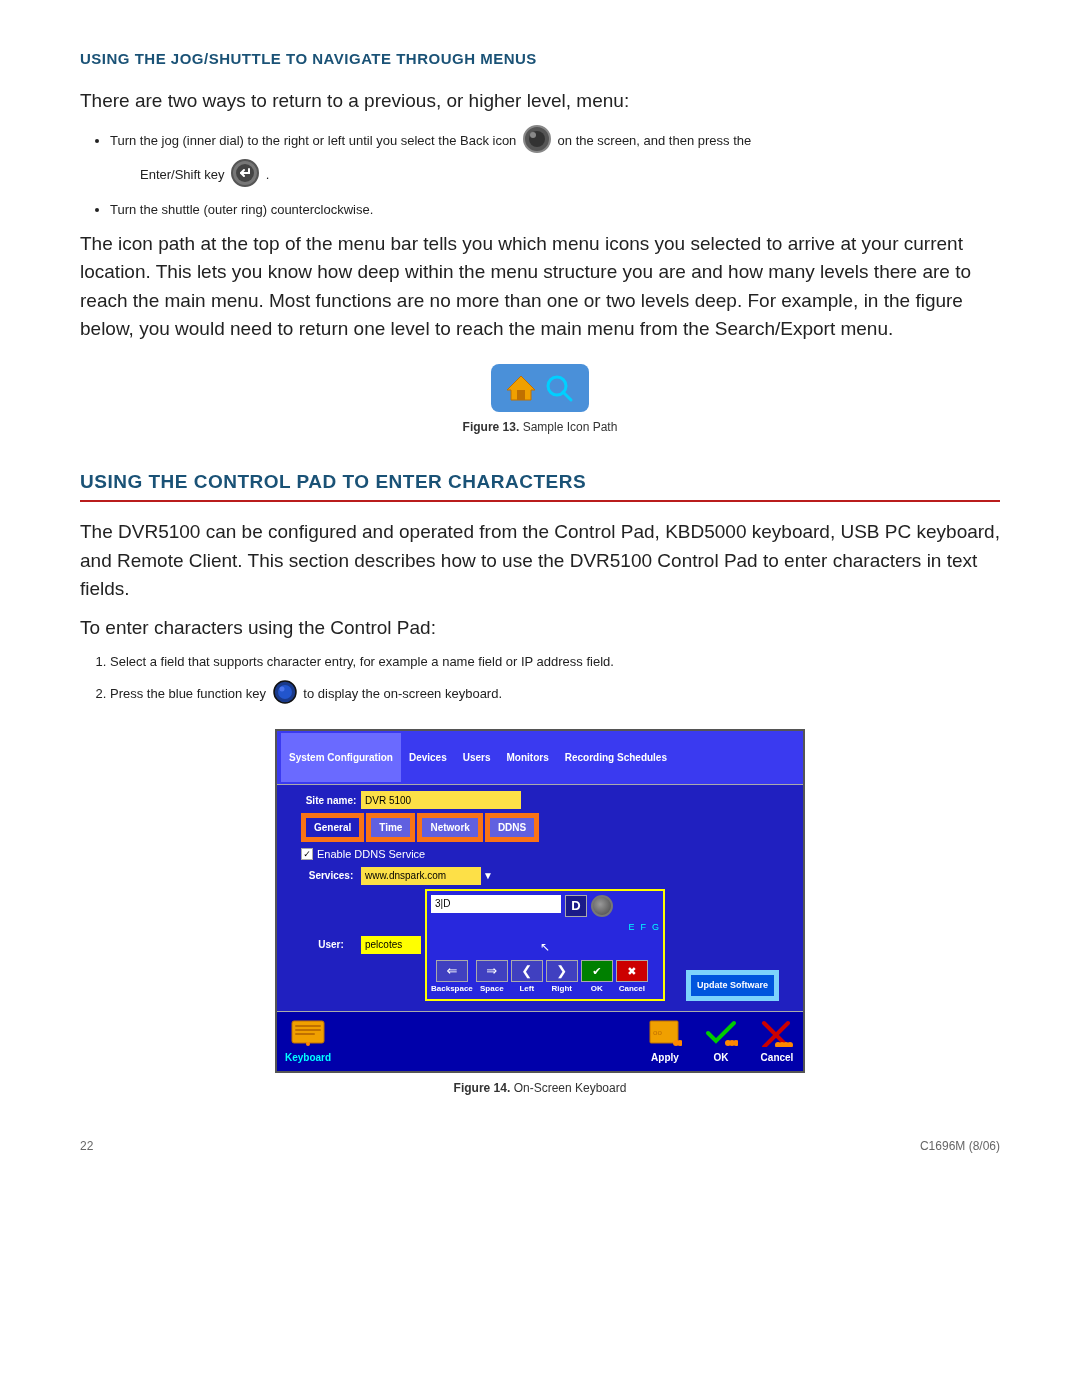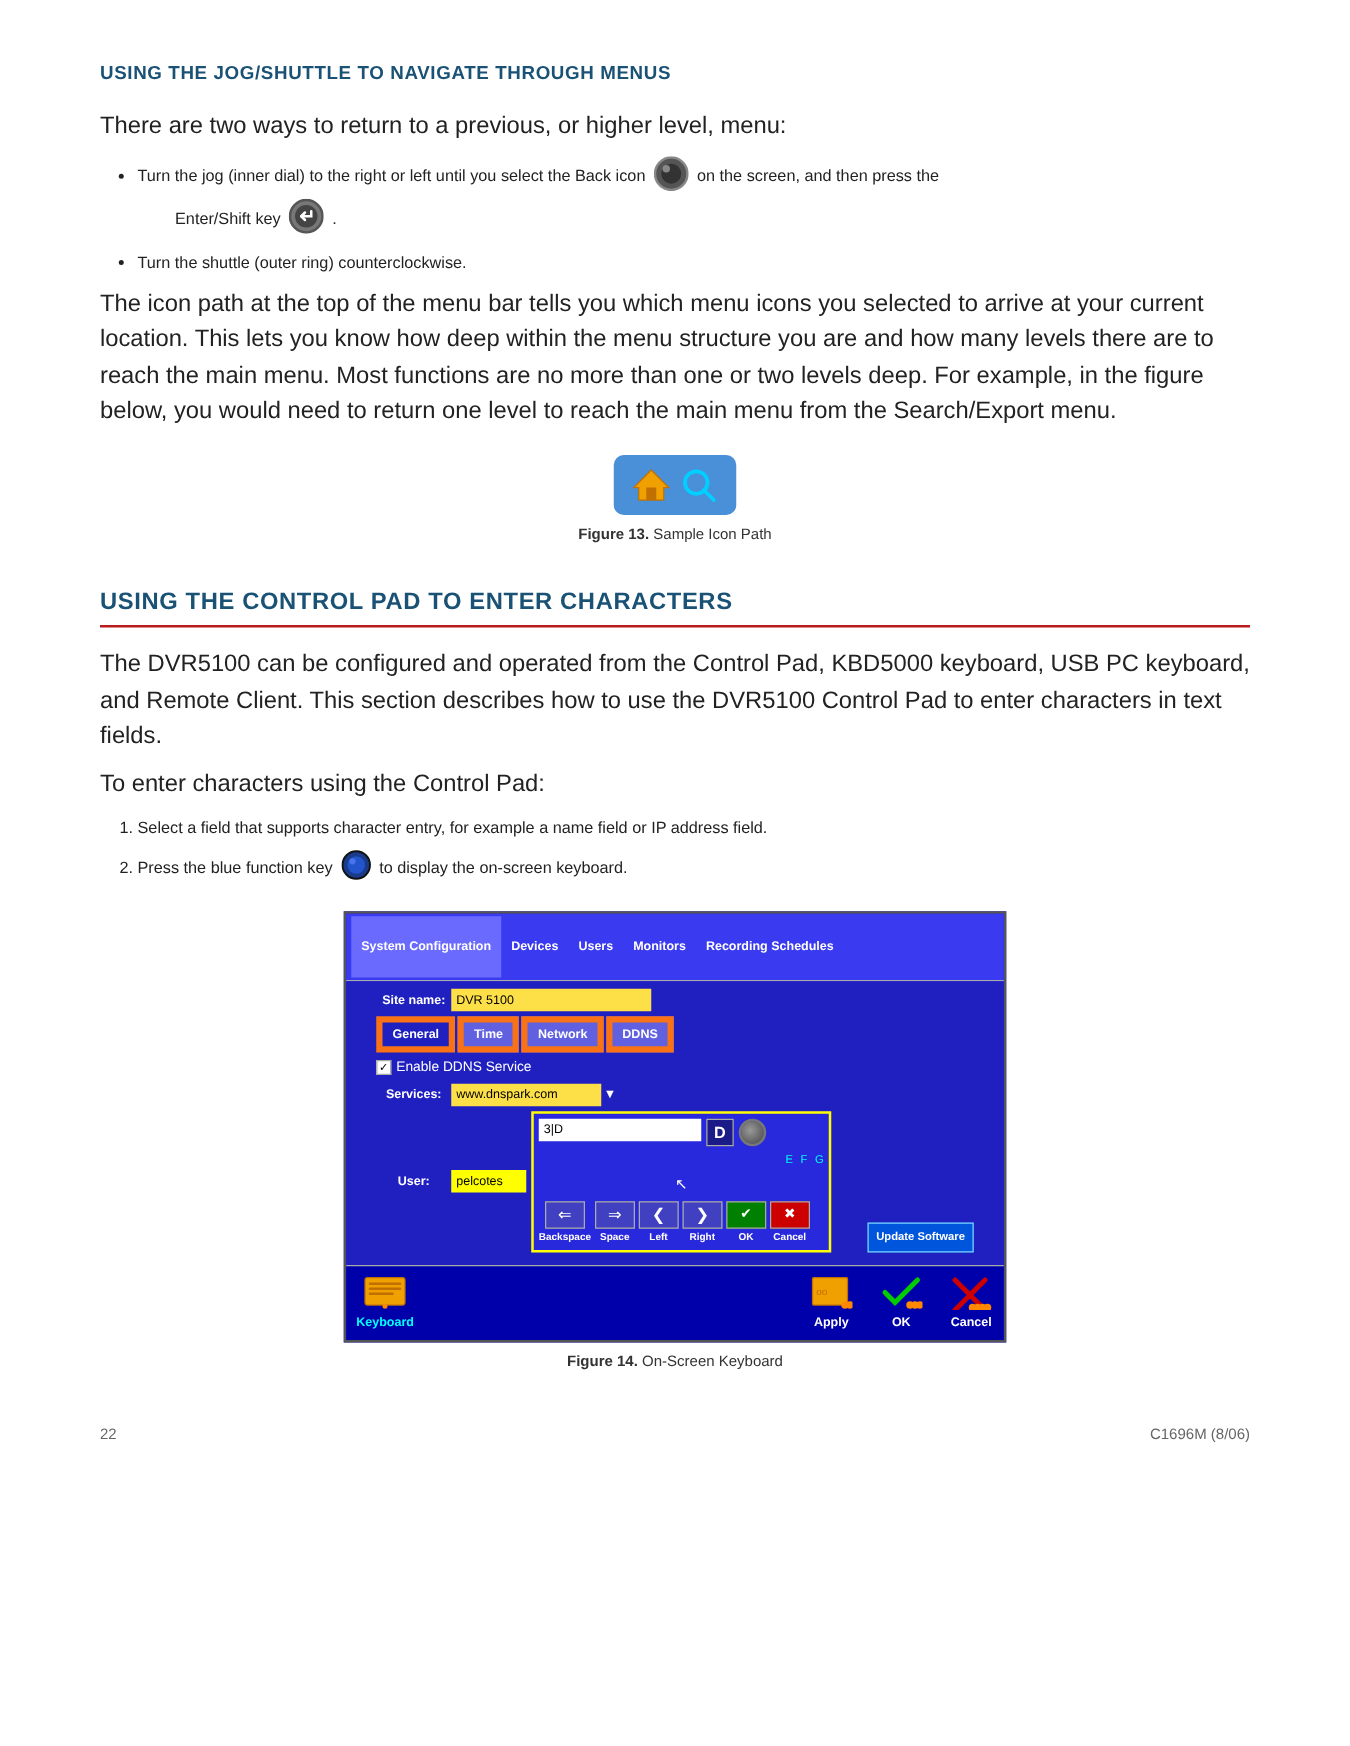--- a/index.html
+++ b/index.html
@@ -406,21 +406,21 @@
               <span style="font-size:8px; color:#fff; font-weight:bold;">OK</span>
             </div>
 
             <div style="display:flex; flex-direction:column; align-items:center; gap:1px;">
               <div style="background:#cc0000; border:1px solid #aaa; width:32px; height:22px; display:flex; align-items:center; justify-content:center; font-size:11px; color:#fff;">✖</div>
               <span style="font-size:8px; color:#fff; font-weight:bold;">Cancel</span>
             </div>
           </div>
         </div>
 
-        <div style="margin-left:auto; background:#0055dd; color:#fff; font-size:9px; font-weight:bold; padding:4px 6px; border:1px solid #7dd3fc; white-space:nowrap; align-self:flex-end;">Update Software</div>
+        <div style="margin-left:auto; background:#0055dd; color:#fff; font-size:9px; font-weight:bold; padding:4px 6px; border:5px solid #7dd3fc; white-space:nowrap; align-self:flex-end;">Update Software</div>
       </div>
 
 
     </div>
 
     <div class="dvr-bottom-bar">
 
       <div class="dvr-bottom-btn">
         <div class="dvr-bottom-icon">
           <svg width="36" height="28" viewBox="0 0 36 28">

